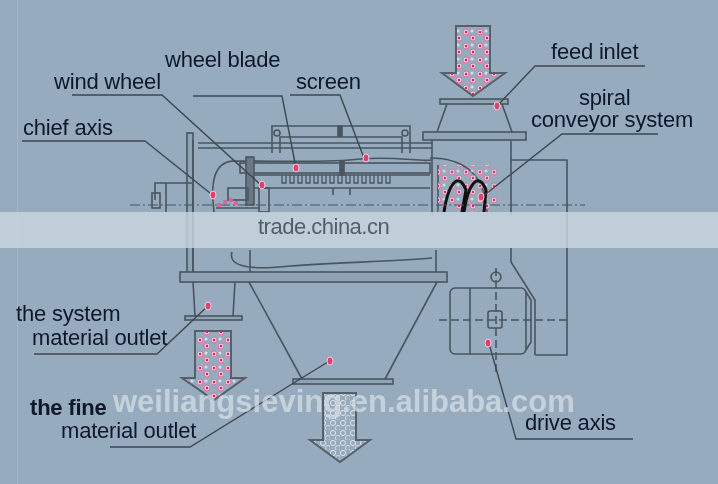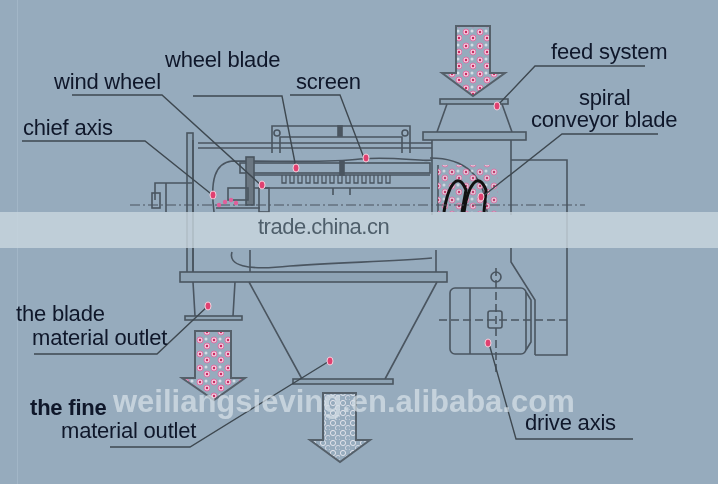--- a/index.html
+++ b/index.html
@@ -203,22 +203,22 @@
   </g>
 </svg>
 
 <div class="wm-band"></div>
 <div class="wm-text1">trade.china.cn</div>
 
 <div class="label" style="left:165px; top:51px;">wheel blade</div>
 <div class="label" style="left:54px; top:73px;">wind wheel</div>
 <div class="label" style="left:296px; top:73px;">screen</div>
 <div class="label" style="left:23px; top:119px;">chief axis</div>
-<div class="label" style="left:551px; top:43px;">feed system</div>
+<div class="label" style="left:551px; top:43px;">feed inlet</div>
 <div class="label" style="left:579px; top:89px;">spiral</div>
-<div class="label" style="left:531px; top:111px;">conveyor blade</div>
-<div class="label" style="left:16px; top:305px;">the blade</div>
+<div class="label" style="left:531px; top:111px;">conveyor system</div>
+<div class="label" style="left:16px; top:305px;">the system</div>
 <div class="label" style="left:32px; top:329px;">material outlet</div>
 <div class="label" style="left:30px; top:399px;font-weight:bold;">the fine</div>
 <div class="label" style="left:61px; top:422px;">material outlet</div>
 <div class="label" style="left:525px; top:414px;">drive axis</div>
 
 <div class="wm-text2">weiliangsieving.en.alibaba.com</div>
 
 </body></html>

